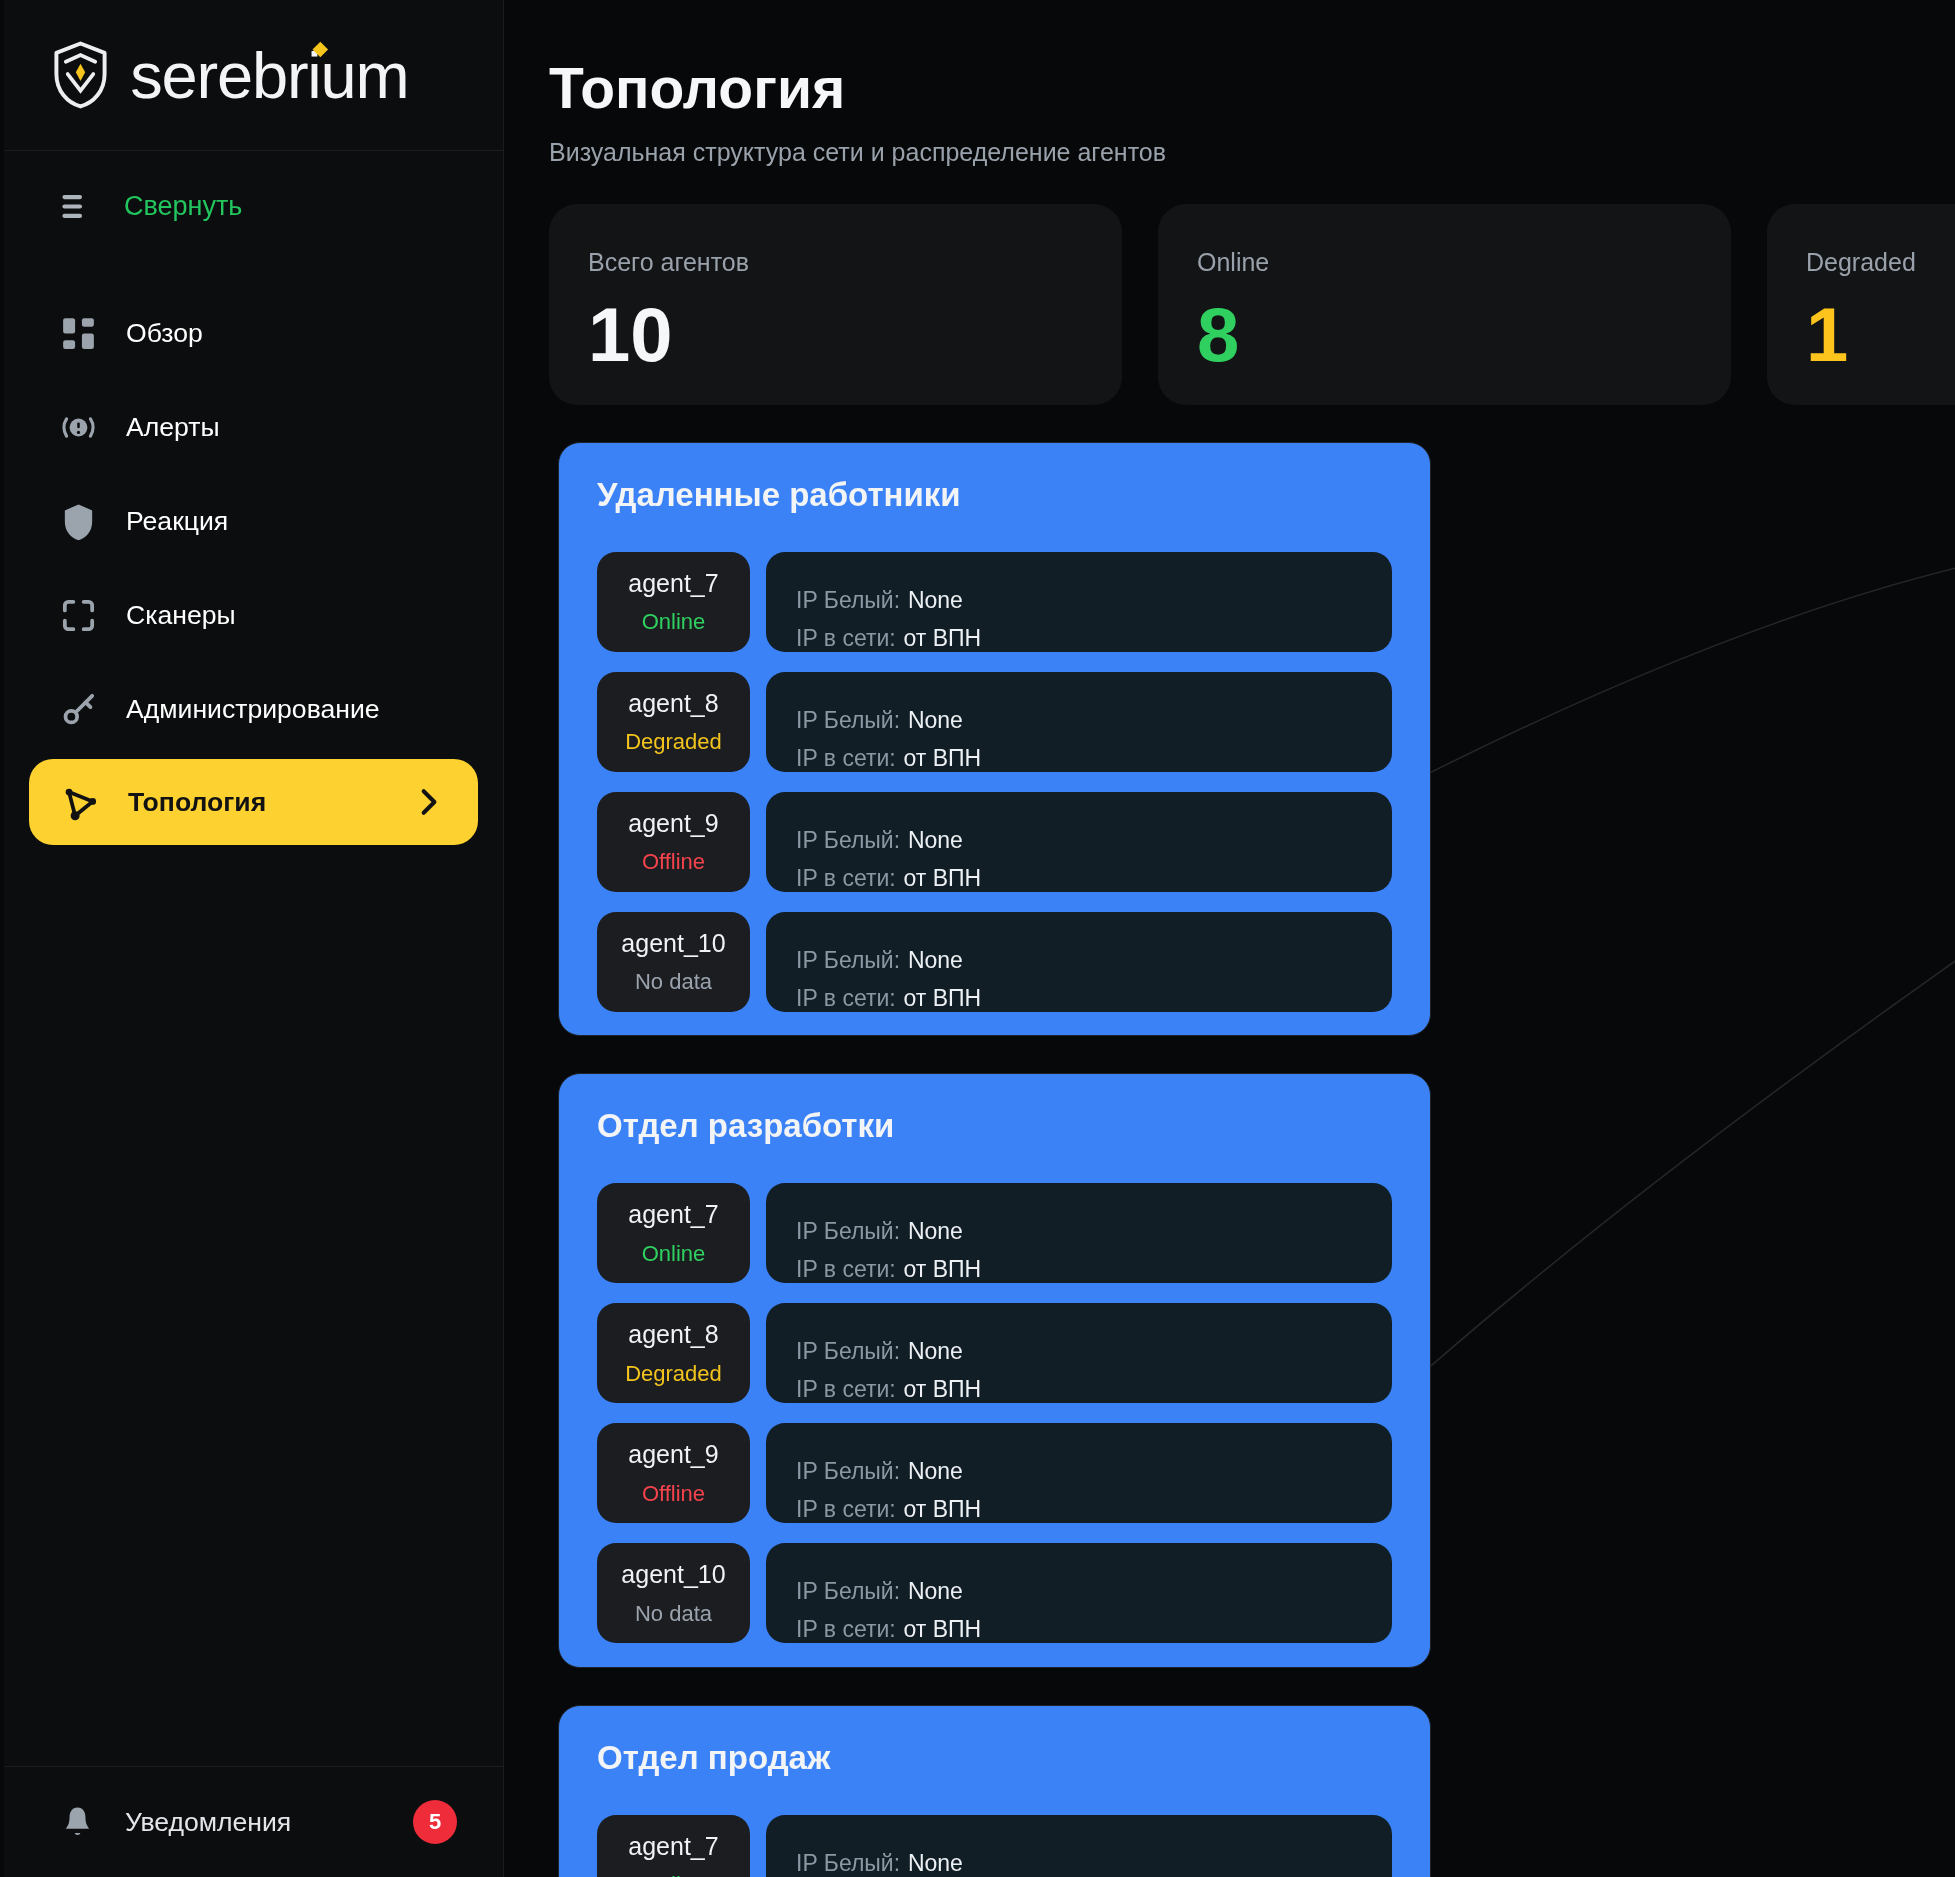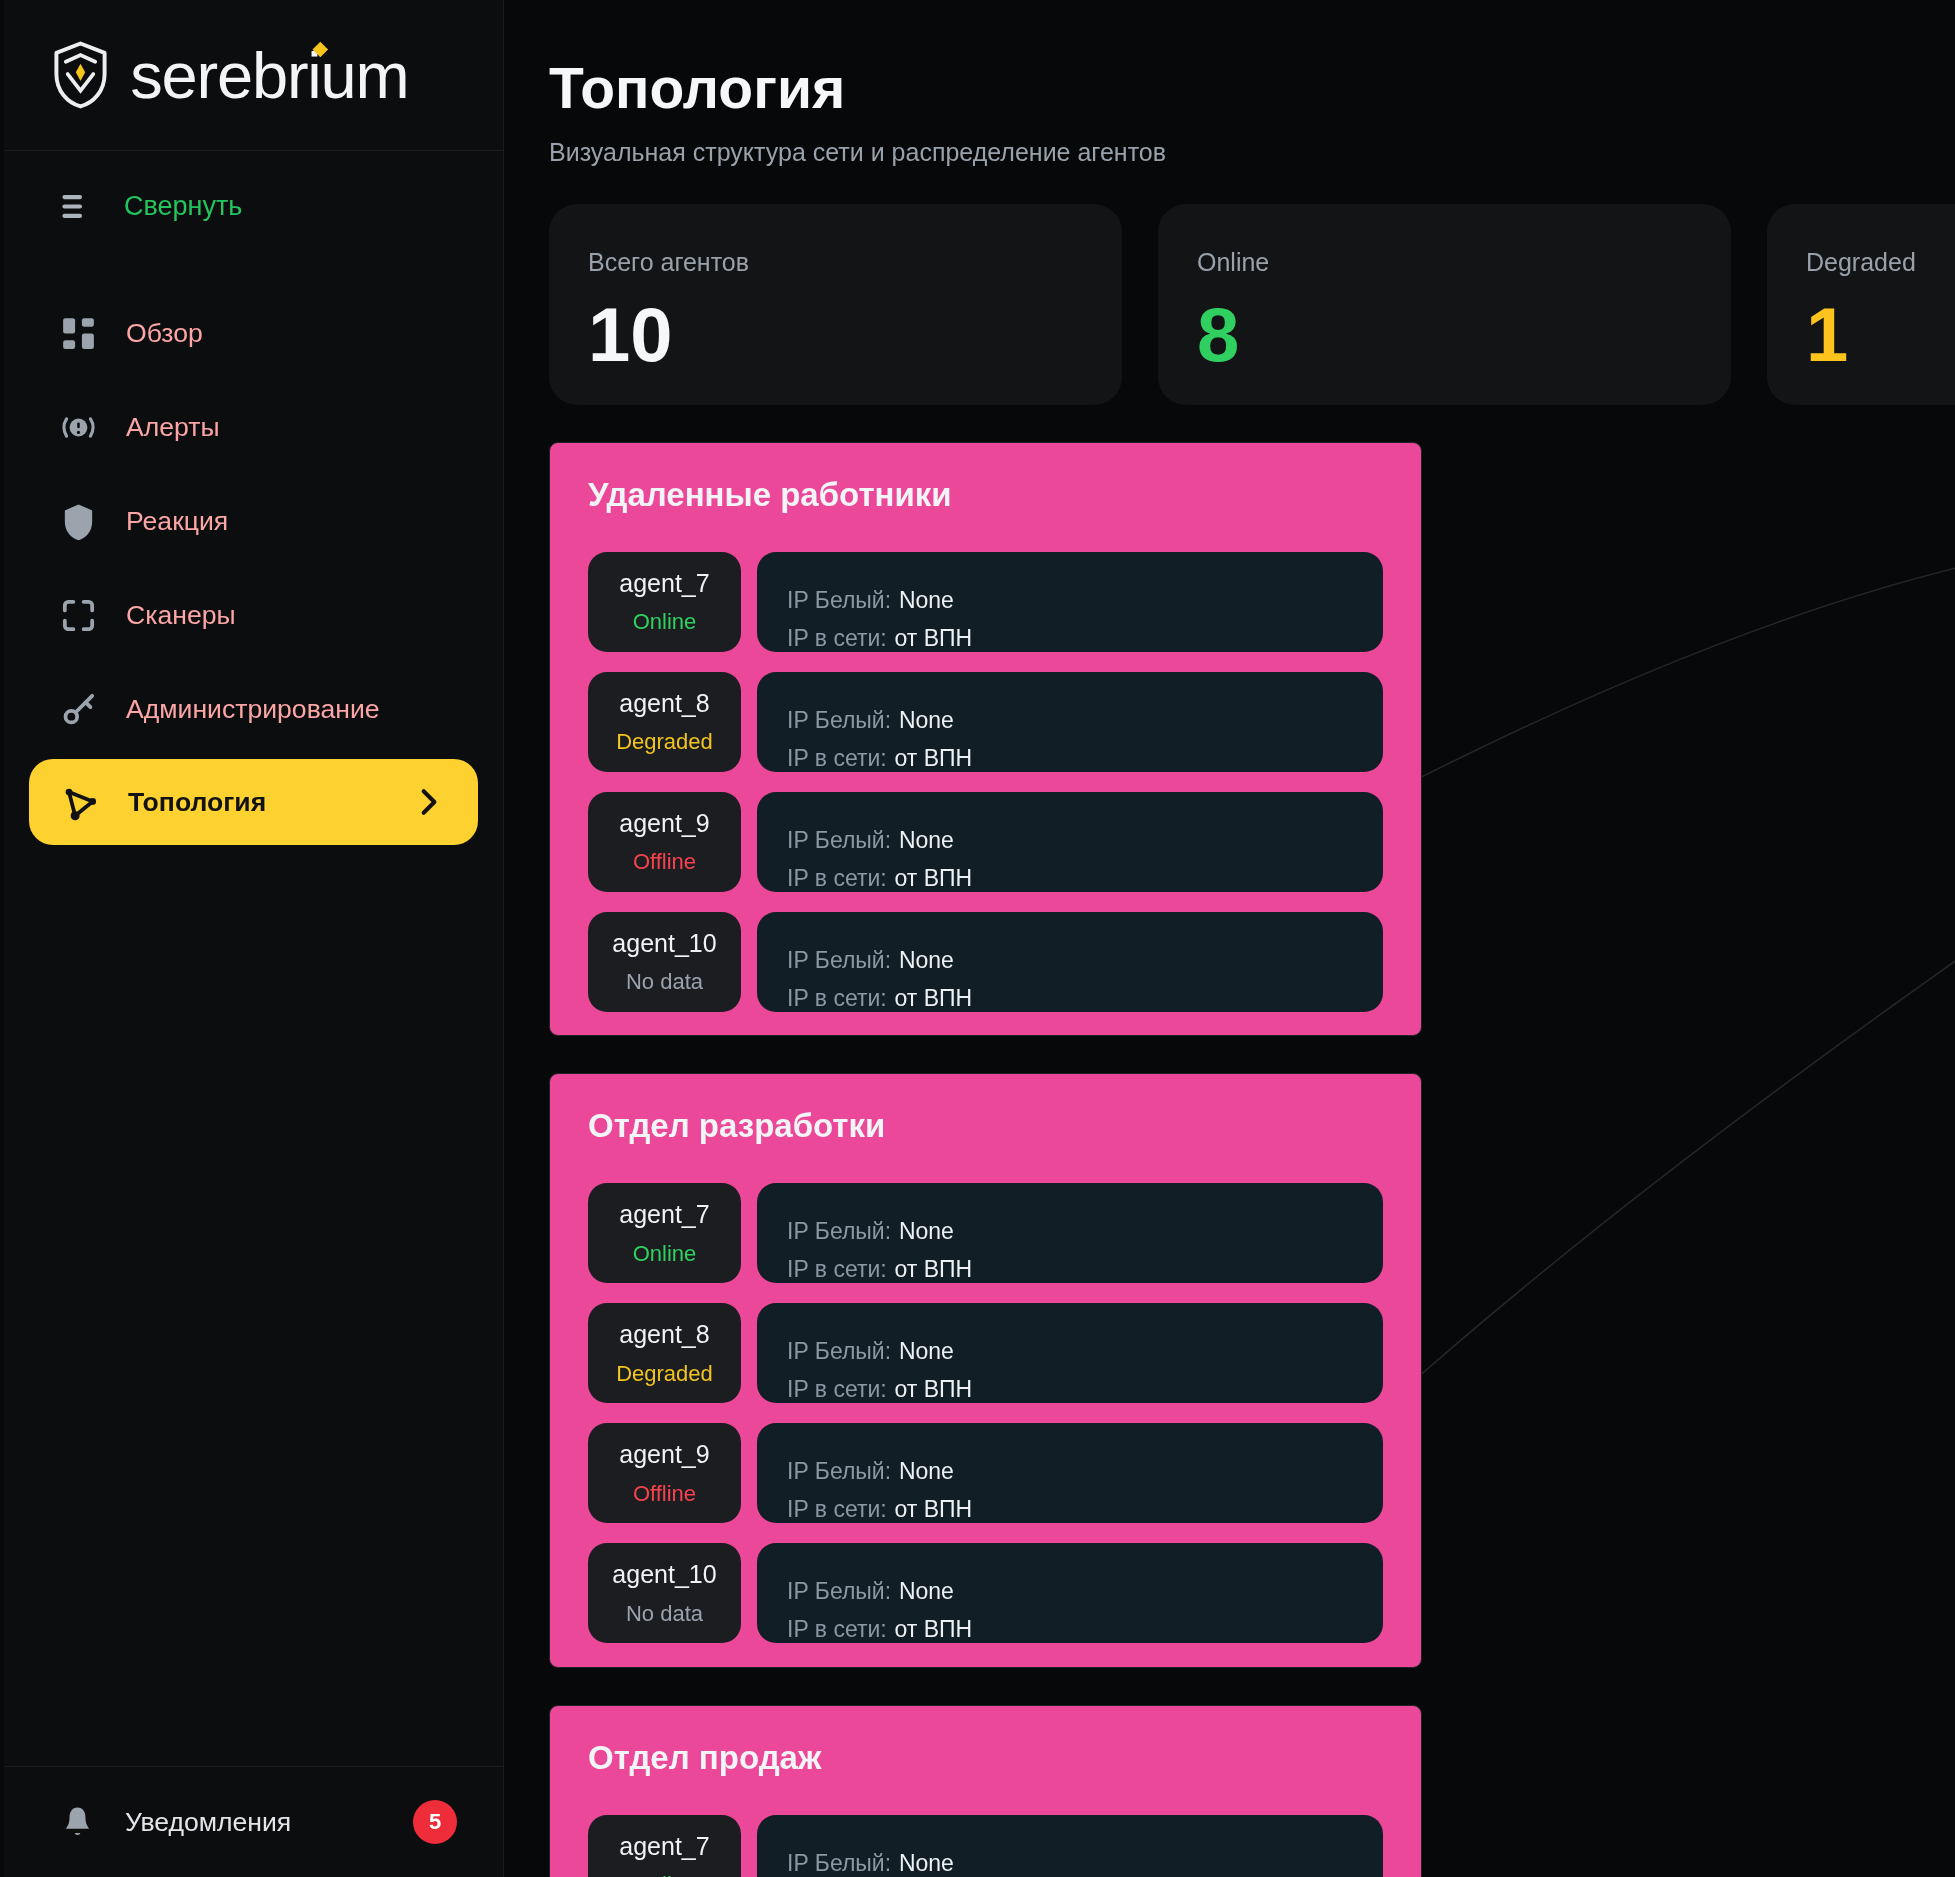--- a/index.html
+++ b/index.html
@@ -14,21 +14,21 @@
   .sidebar { position:absolute; left:4px; top:0; bottom:0; width:500px; background:#0c0d0f;
              border-right:0.8px solid #1a1d20; z-index:3; display:flex; flex-direction:column; }
   .logo-row { height:151px; border-bottom:0.8px solid #1a1d20; display:flex; align-items:center;
               padding-left:47px; gap:20.3px; position:relative; }
   .logo-text { font-size:65px; font-weight:500; letter-spacing:-1.2px; color:#f2f4f6; }
   .i-diamond { position:absolute; left:311px; top:44px; width:10.6px; height:10.6px; background:#f5c51c; transform:rotate(45deg); }
   .collapse-row { margin-top:24px; height:63px; display:flex; align-items:center; padding-left:54px; gap:27px; cursor:pointer; }
   .collapse-label { font-size:27px; color:#22c55e; }
   .menu { margin-top:48px; }
   .menu-item { height:94px; display:flex; align-items:center; padding-left:54px; gap:27px; cursor:pointer; }
-  .menu-label { font-size:26.6px; color:#fca5a5; }
+  .menu-label { font-size:26.6px; color:#ffffff; }
   .icon { color:#9ba3ac; display:flex; align-items:center; justify-content:center; }
   .active-item { margin:3.1px 25px 0 25px; height:86px; border-radius:24px; display:flex; align-items:center;
                  padding-left:30px; gap:26px; position:relative; }
   .active-label { font-size:26.6px; font-weight:600; color:#121212; }
   .active-chevron { position:absolute; right:32px; top:50%; transform:translateY(-50%); }
   .side-spacer { flex:1; }
   .notif-row { border-top:0.8px solid #1a1d20; height:111px; display:flex; align-items:center; padding:0 46px 0 54px; gap:28px; cursor:pointer; }
   .notif-label { font-size:26.6px; color:#e3e6e9; }
   .notif-badge { margin-left:auto; width:44px; height:44px; border-radius:50%; display:flex; align-items:center;
                  justify-content:center; font-size:22px; font-weight:600; color:#ffffff; }
@@ -37,22 +37,22 @@
   .main { position:absolute; left:501px; top:0; right:0; bottom:0; z-index:2;
           padding:59px 54px 0 48px; }
   .page-title { font-size:57px; font-weight:700; line-height:1.05; color:#f5f7f8; }
   .page-subtitle { margin-top:19px; font-size:25px; color:#99a1ab; }
 
   .stats { margin-top:37px; display:grid; grid-template-columns:repeat(4,1fr); gap:36px; }
   .stat-card { height:201px; background:#131416; border-radius:28px; padding:44px 39px 0 39px; }
   .stat-label { font-size:25px; color:#99a1ab; }
   .stat-value { margin-top:20.3px; font-size:76px; font-weight:600; line-height:1; }
 
-  .group-card { width:873px; margin-top:37px; background:#ec4899; border:0.8px solid #1f2327;
-                border-radius:9px; padding:33px 38px 23.5px 38px; }
+  .group-card { width:873px; margin-top:37px; background:#3b82f6; border:0.8px solid #1f2327;
+                border-radius:22px; padding:33px 38px 23.5px 38px;margin-left:9px; }
   .group-title { font-size:33px; font-weight:600; color:#f2f4f6; line-height:38px; }
   .rows { margin-top:38px; display:flex; flex-direction:column; gap:20px; }
   .agent-row { height:100px; display:flex; gap:15.6px; }
   .agent-tile { width:153px; background:#1b1d20; border-radius:19px; display:flex; flex-direction:column;
                 align-items:center; justify-content:center; gap:11.7px; cursor:pointer; }
   .agent-name { font-size:25px; font-weight:500; color:#f0f2f4; }
   .agent-status { font-size:22px; }
   .agent-info { flex:1; background:#111e26; border-radius:19px; display:flex; flex-direction:column;
                 justify-content:flex-end; gap:11px; padding-left:30.5px; }
   .info-line { font-size:23px; }

